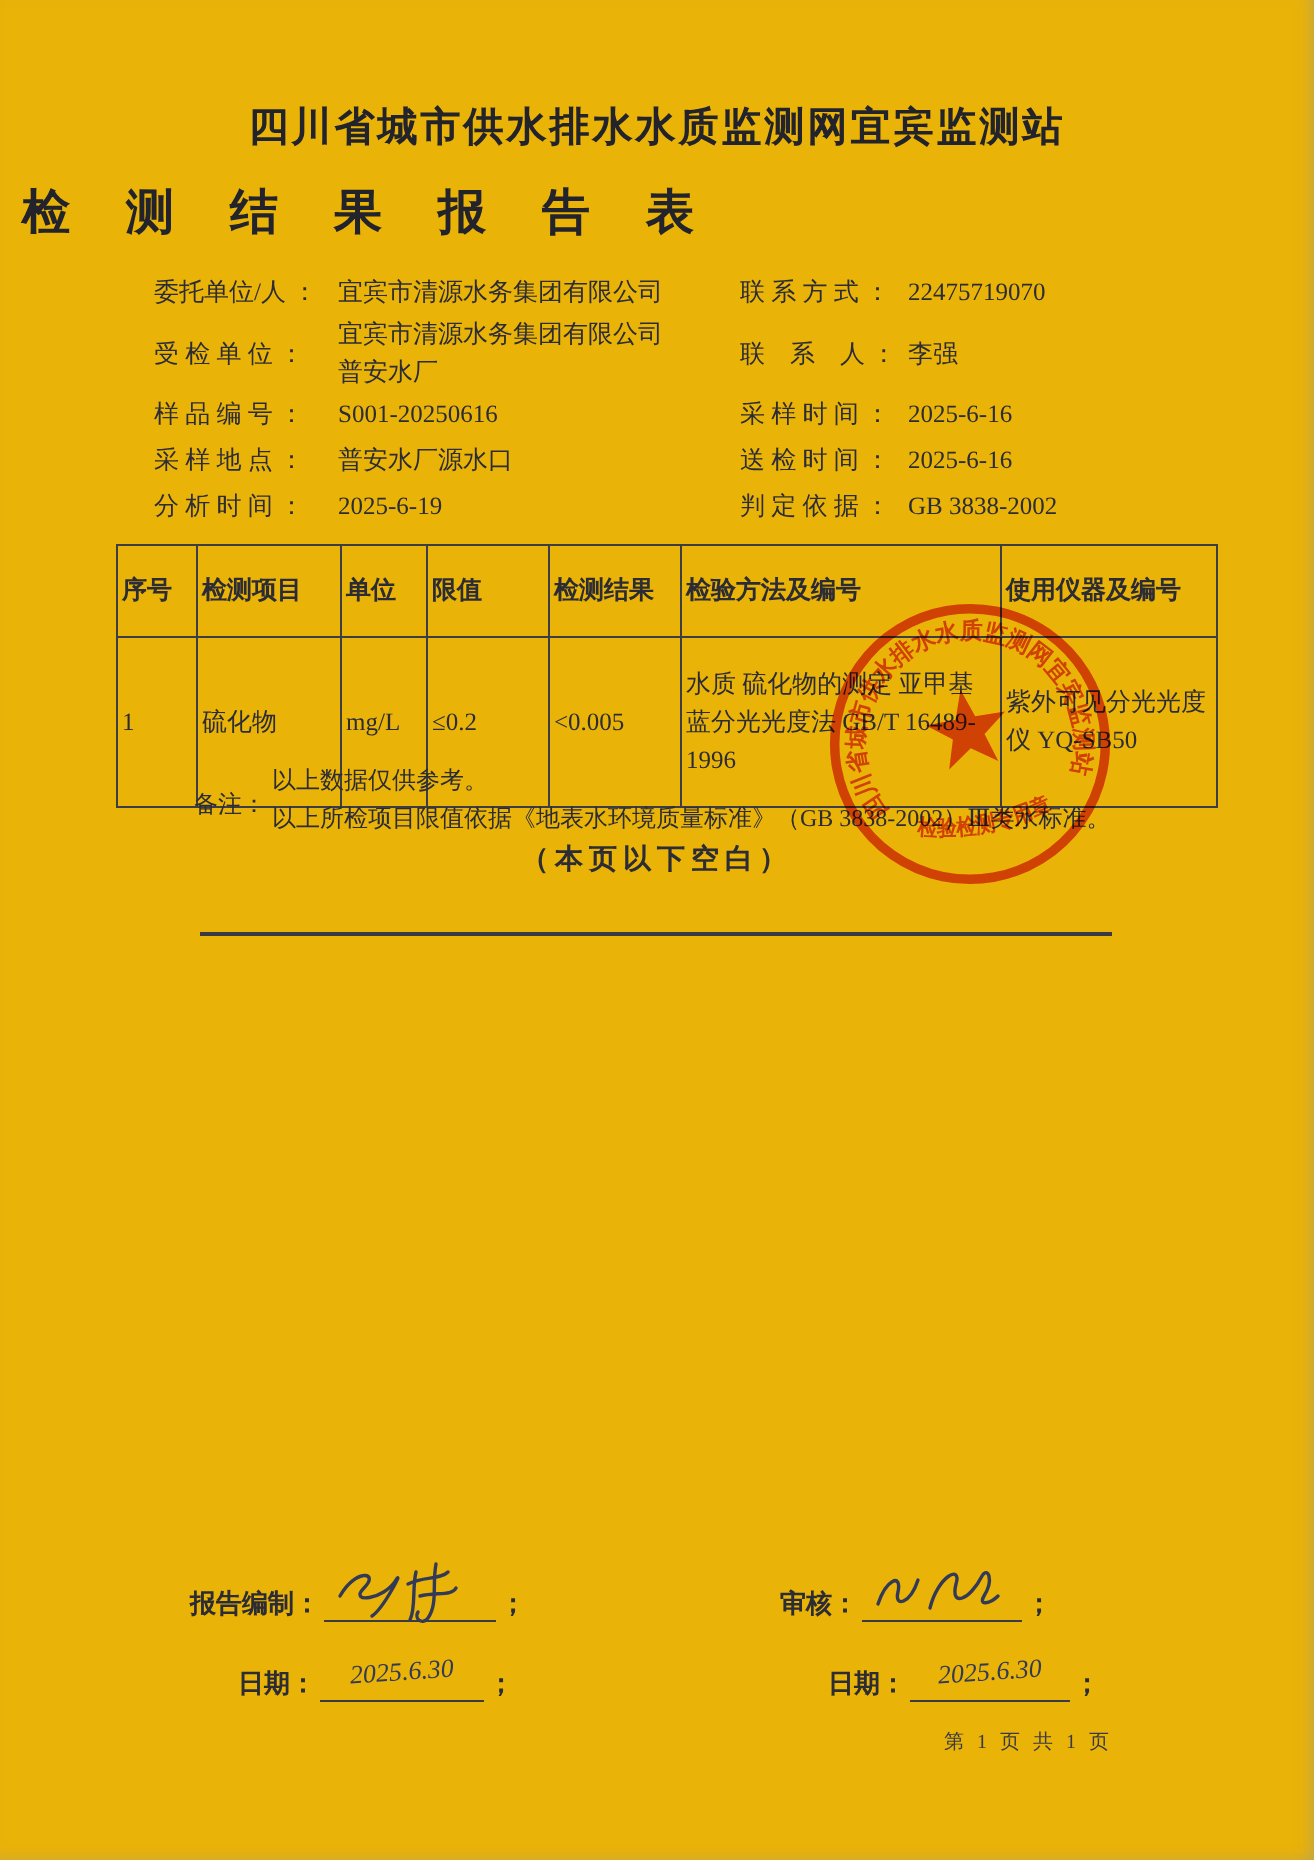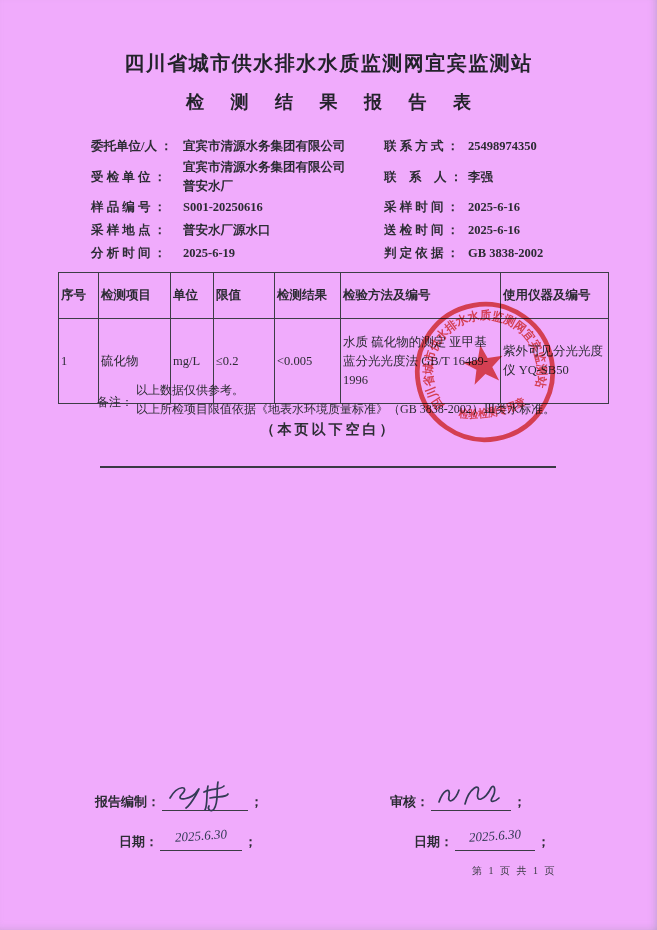--- a/index.html
+++ b/index.html
@@ -1,29 +1,29 @@
 <!DOCTYPE html>
 <html><head>
 <meta charset="utf-8">
 <style>
   * { margin:0; padding:0; box-sizing:border-box; }
   html,body { width:657px; height:930px; background:#e9e9e9; }
   .page {
-    position:relative; width:657px; height:930px; background:#f0abfc;
+    position:relative; width:657px; height:930px; background:#eab308;
     font-family:"Liberation Serif","DejaVu Serif",serif; color:#2c2c34;
     overflow:hidden;
     box-shadow: inset -7px 0 9px -7px rgba(140,150,160,.55), inset 0 -6px 8px -6px rgba(150,150,160,.35);
   }
   .title { position:absolute; top:50px; left:0; width:100%; text-align:center;
            font-size:20px; font-weight:bold; letter-spacing:1.5px; color:#23232b; }
-  .subtitle { position:absolute; top:90px; left:0; width:100%; text-align:center;
-              font-size:18px; font-weight:bold; letter-spacing:11px; text-indent:11px; color:#23232b; }
-
-  .info { position:absolute; top:135px; left:91px; width:515px;
-          display:grid; grid-template-columns:293px 1fr; font-size:12.5px;font-weight:bold; }
+  .subtitle { position:absolute; top:90px; left:0; width:100%; 
+              font-size:24px; font-weight:bold; letter-spacing:11px; text-indent:11px; color:#23232b; }
+
+  .info { position:absolute; top:135px; left:77px; width:515px;
+          display:grid; grid-template-columns:293px 1fr; font-size:12.5px; }
   .cell { display:flex; align-items:center; min-height:23px; line-height:19px; }
   .lbl  { display:inline-block; white-space:pre; min-width:92px; color:#2c2c34; }
   .info .rcol .lbl { min-width:84px; }
   .val  { white-space:pre-line; }
 
   table.rpt { position:absolute; top:272px; left:58px; width:550px;
               border-collapse:collapse; table-layout:fixed; }
   table.rpt th, table.rpt td {
     border:1.4px solid #3d3d46; text-align:left; vertical-align:middle;
     padding:14px 2px; color:#2c2c34;
@@ -60,21 +60,21 @@
   <div class="title">四川省城市供水排水水质监测网宜宾监测站</div>
   <div class="subtitle">检 测 结 果 报 告 表</div>
 
   <div class="info">
     <div class="cell lcol">
       <span class="lbl">委托单位/人 ：</span>
       <span class="val">宜宾市清源水务集团有限公司</span>
     </div>
     <div class="cell rcol">
       <span class="lbl">联 系 方 式 ：</span>
-      <span class="val">25498974350</span>
+      <span class="val">22475719070</span>
     </div>
 
     <div class="cell lcol">
       <span class="lbl">受 检 单 位 ：</span>
       <span class="val">宜宾市清源水务集团有限公司
 普安水厂</span>
     </div>
     <div class="cell rcol">
       <span class="lbl">联　系　人 ：</span>
       <span class="val">李强</span>

